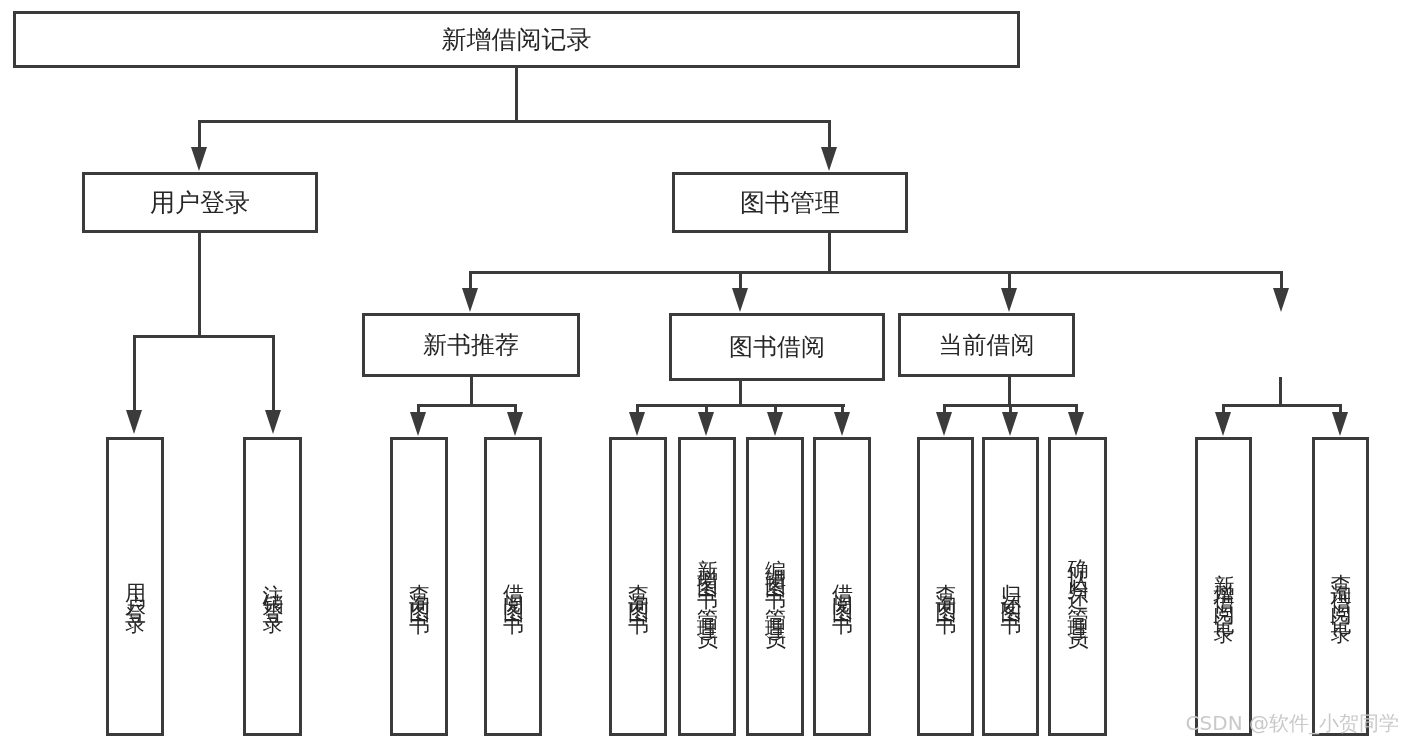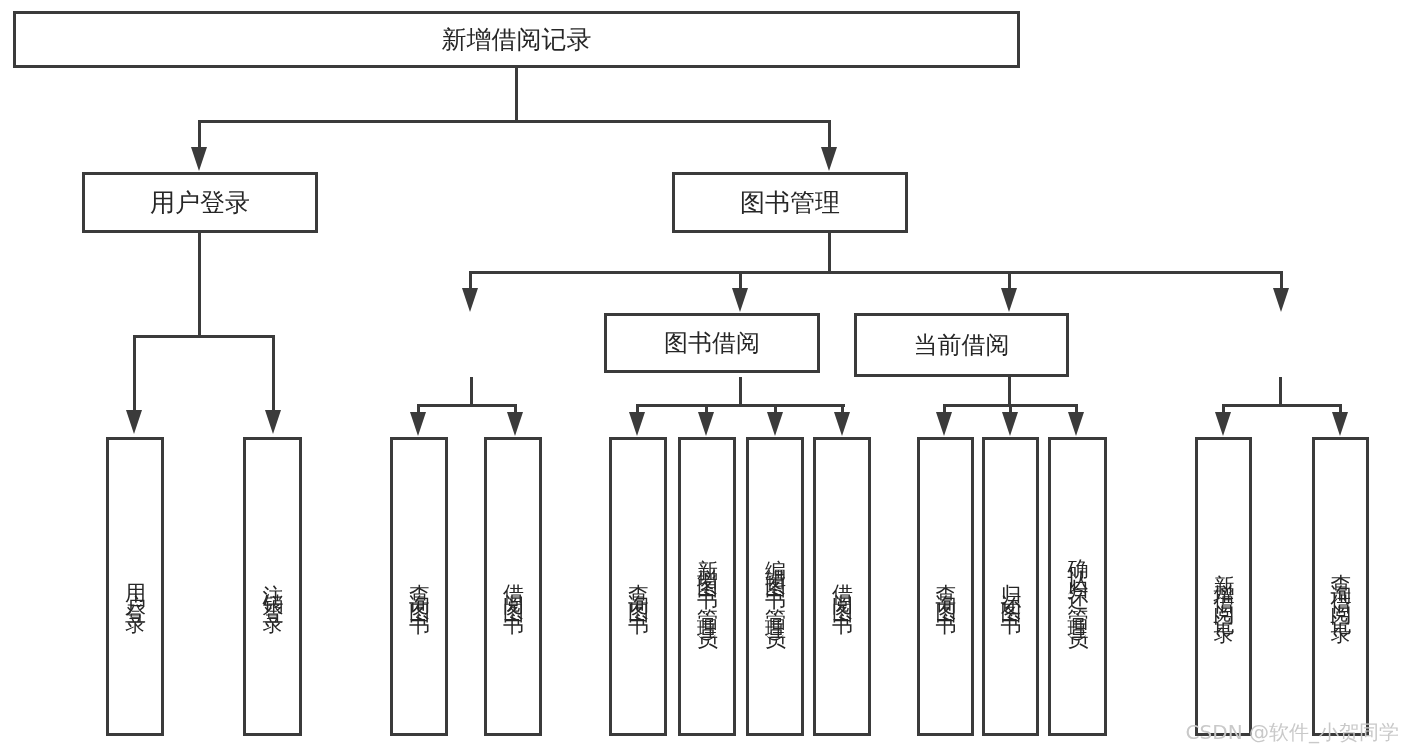--- a/index.html
+++ b/index.html
@@ -48,21 +48,21 @@
   .arrow-down{
     position:absolute;
     width:0;height:0;
     border-left:8px solid transparent;
     border-right:8px solid transparent;
     border-top:24px solid var(--line);
     z-index:1;
   }
   .watermark{
     position:absolute;
-    right:6px;bottom:1px;
+    right:6px;bottom:10px;
     font-size:20px;
     color:var(--watermark);
     z-index:5;
     white-space:nowrap;
   }
 </style>
 </head>
 <body>
 
 <div class="canvas">
@@ -71,24 +71,27 @@
     <span class="lbl">新增借阅记录</span>
   </div>
 
   <div class="box lvl2" style="left:82px;top:172px;width:236px;height:61px">
     <span class="lbl">用户登录</span>
   </div>
   <div class="box lvl2" style="left:672px;top:172px;width:236px;height:61px">
     <span class="lbl">图书管理</span>
   </div>
 
-  <div class="box lvl3" style="left:604px;top:313px;width:216px;height:60px">
+  <div class="box lvl3" style="left:362px;top:313px;width:218px;height:64px">
+    <span class="lbl">新书推荐</span>
+  </div>
+  <div class="box lvl3" style="left:669px;top:313px;width:216px;height:68px">
     <span class="lbl">图书借阅</span>
   </div>
-  <div class="box lvl3" style="left:854px;top:313px;width:215px;height:64px">
+  <div class="box lvl3" style="left:898px;top:313px;width:177px;height:64px">
     <span class="lbl">当前借阅</span>
   </div>
 
   <div class="box vbox" style="left:106px;top:437px;width:58px;height:299px">
     <span class="vlbl">用户登录</span>
   </div>
   <div class="box vbox" style="left:243px;top:437px;width:59px;height:299px">
     <span class="vlbl">注销登录</span>
   </div>
 

